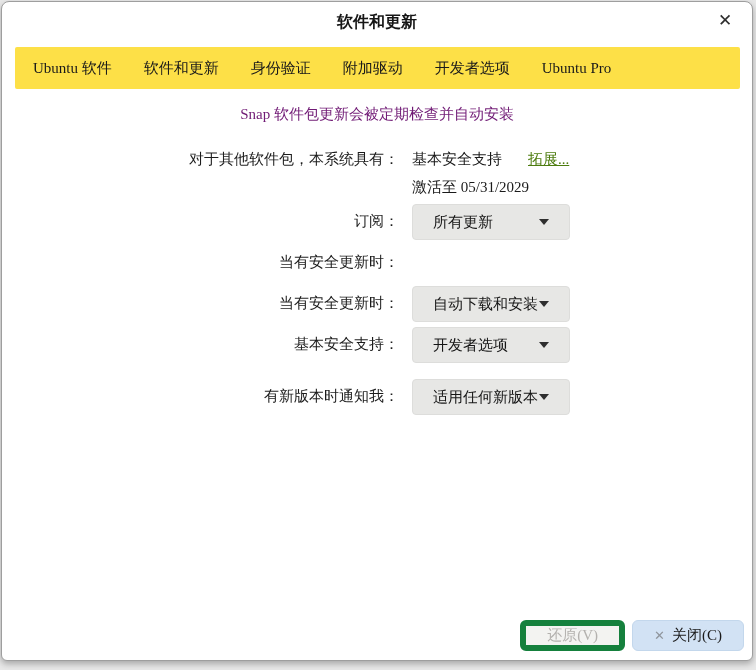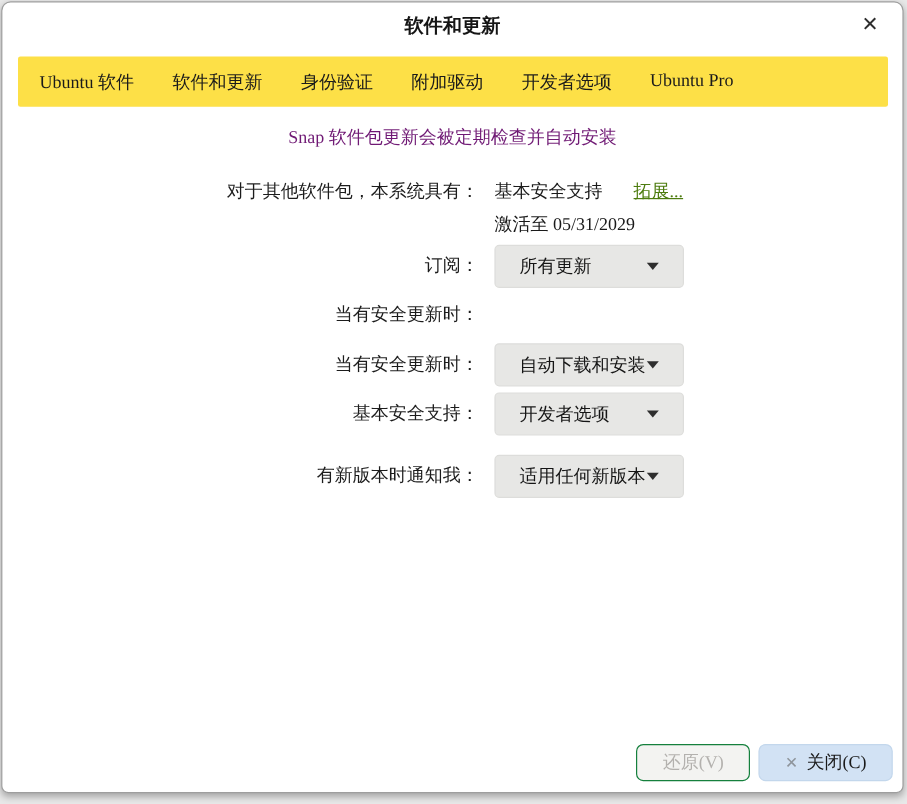--- a/index.html
+++ b/index.html
@@ -75,21 +75,21 @@
   .footer {
     position:absolute; right:8px; bottom:9px;
     display:flex; gap:7px; align-items:center;
   }
   .btn {
     height:31px; border-radius:6px; box-sizing:border-box;
     display:inline-flex; align-items:center; justify-content:center;
     font-size:15px; padding:0 21px; cursor:pointer; white-space:nowrap;
   }
   .btn-revert {
-    background:#f3f3f1; border:1px solid #15803d; color:#b3b1ae;
+    background:#f3f3f1; border:6px solid #15803d; color:#b3b1ae;
     cursor:default;
   }
   .btn-close {
     background:#d2e2f4; border:1px solid #c3d7ec; color:#1a1a1a; gap:7px;
   }
   .close-glyph { color:#8f959c; font-size:13px; line-height:1; }
 </style>
 </head>
 <body>
 

